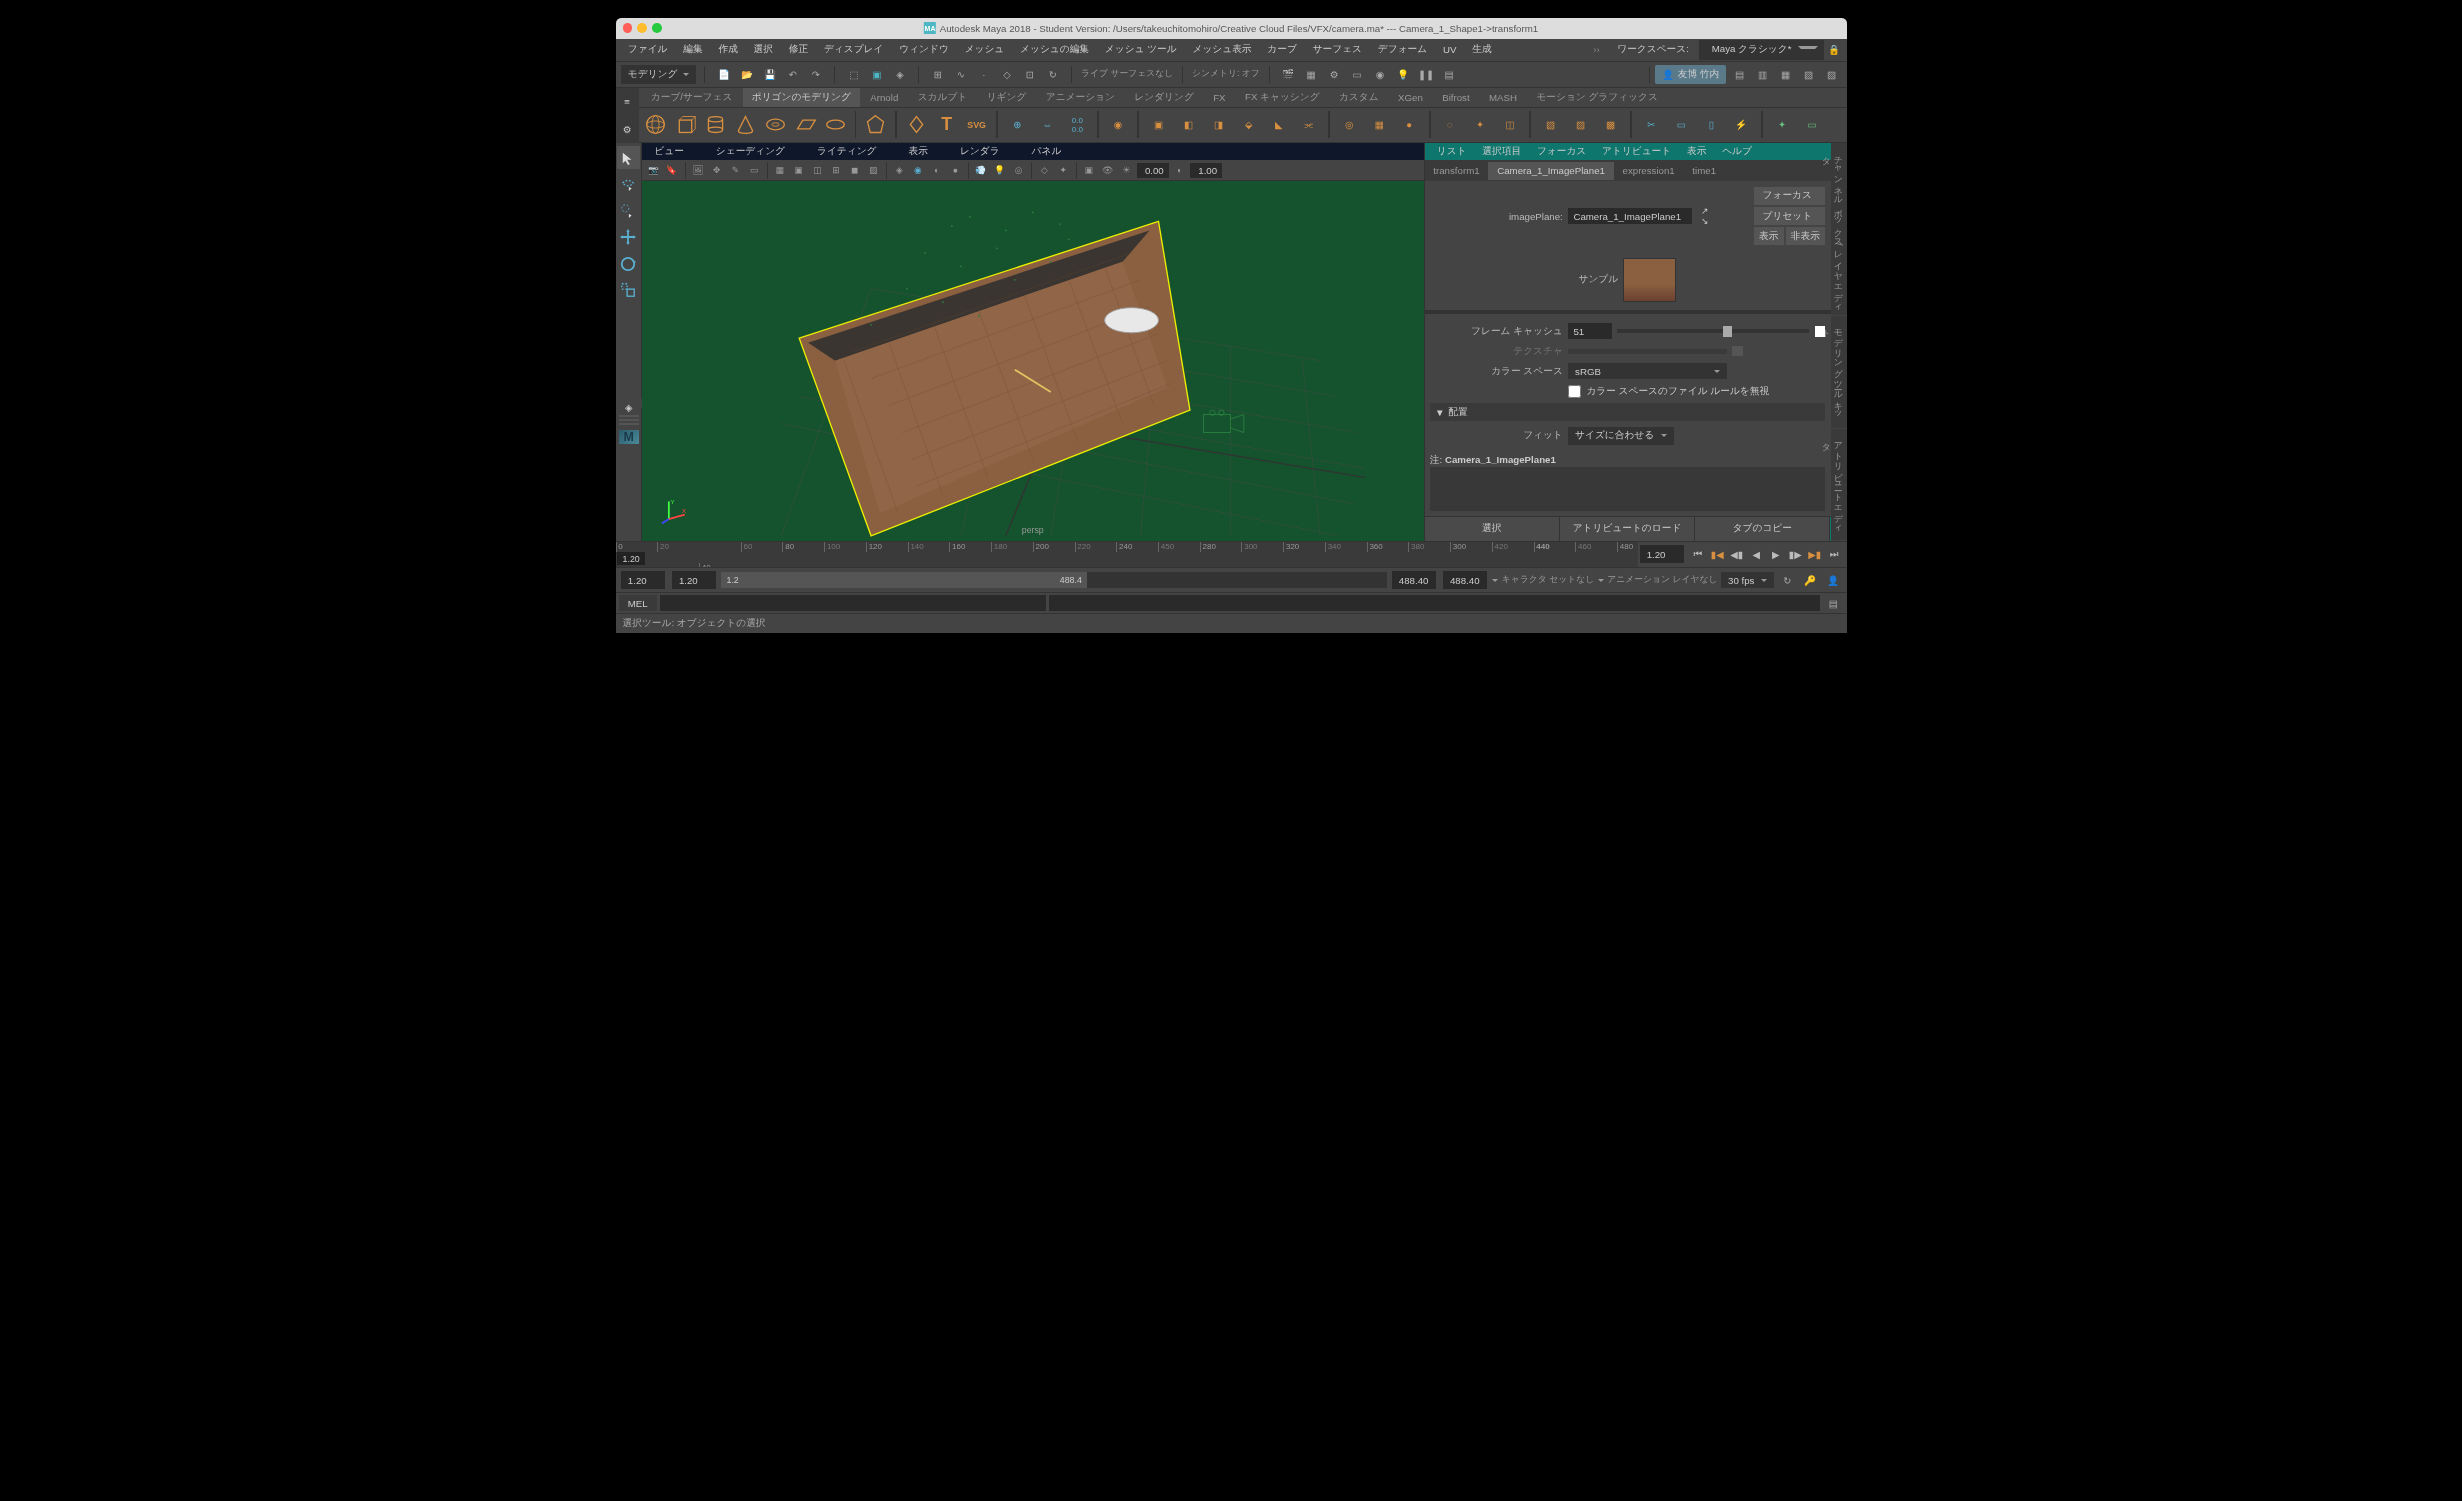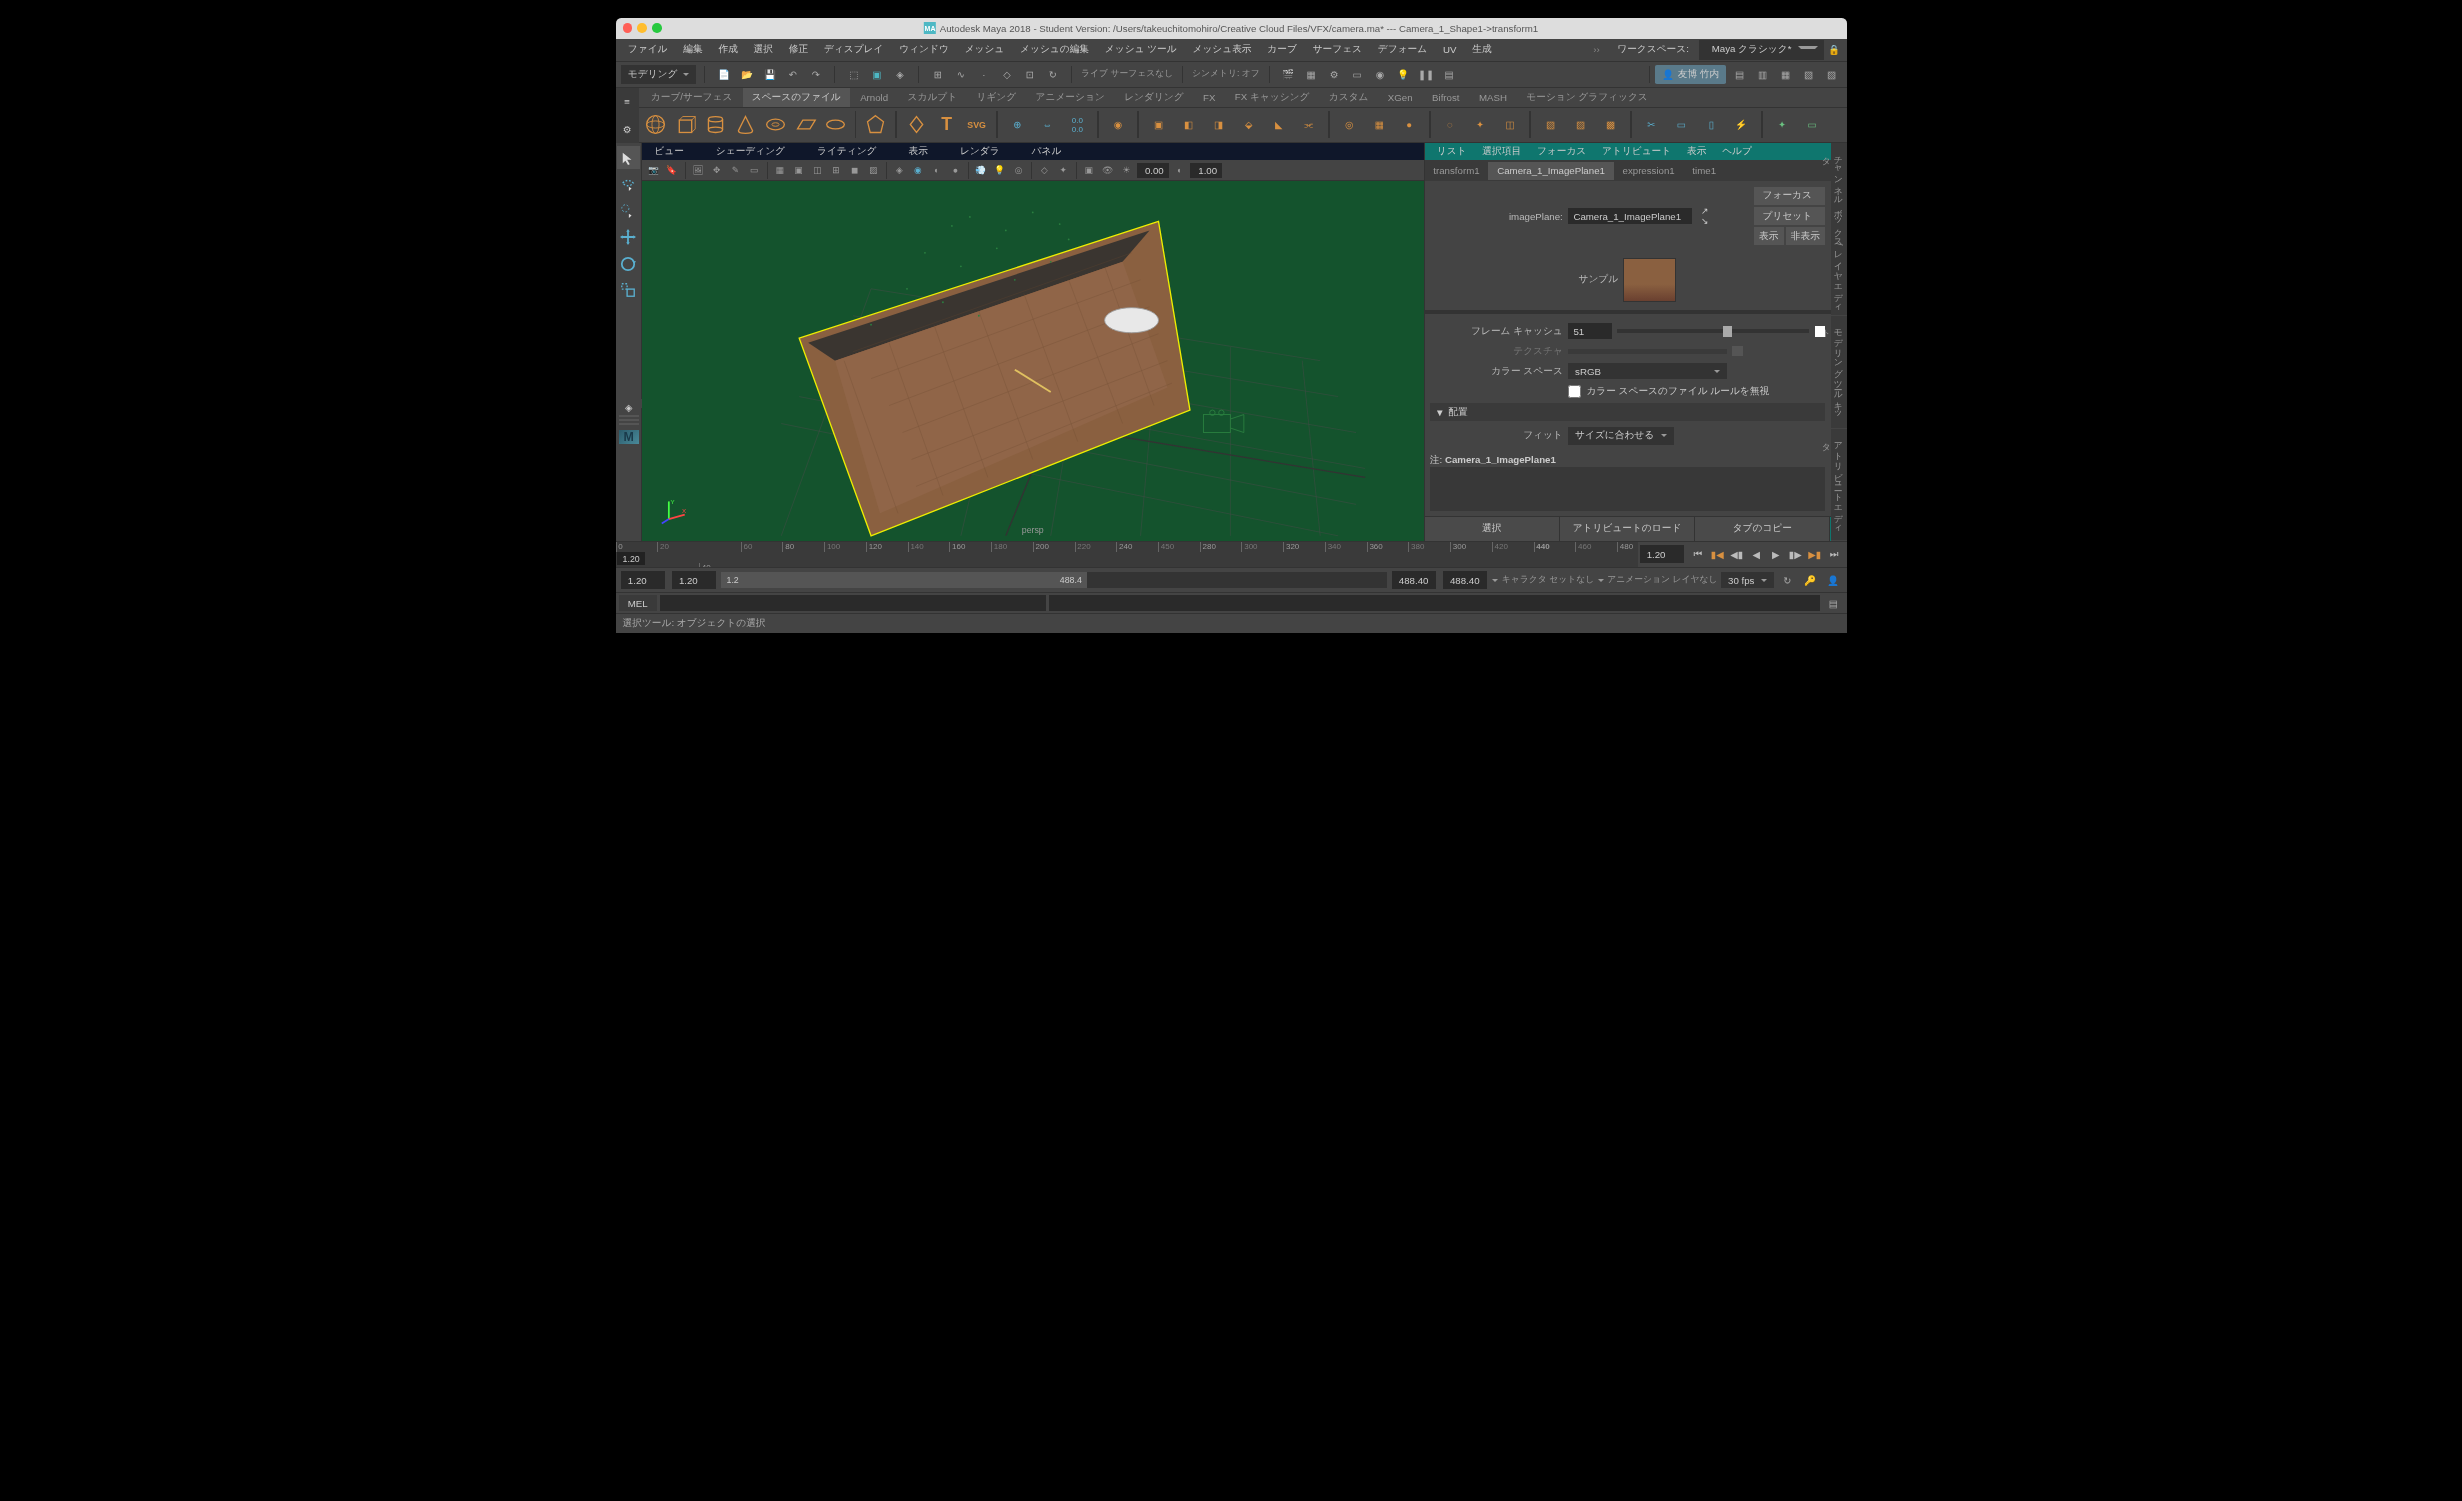--- a/index.html
+++ b/index.html
@@ -185,21 +185,21 @@
       <div class="tb-ico">▤</div>
       <div class="tb-ico">▥</div>
       <div class="tb-ico">▦</div>
       <div class="tb-ico">▧</div>
       <div class="tb-ico">▨</div>
     </div>
   </div>
 
   <div class="shelf-tabs">
     <div class="shelf-tab">カーブ/サーフェス</div>
-    <div class="shelf-tab active">スペースのファイル</div>
+    <div class="shelf-tab active">ポリゴンのモデリング</div>
     <div class="shelf-tab">Arnold</div>
     <div class="shelf-tab">スカルプト</div>
     <div class="shelf-tab">リギング</div>
     <div class="shelf-tab">アニメーション</div>
     <div class="shelf-tab">レンダリング</div>
     <div class="shelf-tab">FX</div>
     <div class="shelf-tab">FX キャッシング</div>
     <div class="shelf-tab">カスタム</div>
     <div class="shelf-tab">XGen</div>
     <div class="shelf-tab">Bifrost</div>

